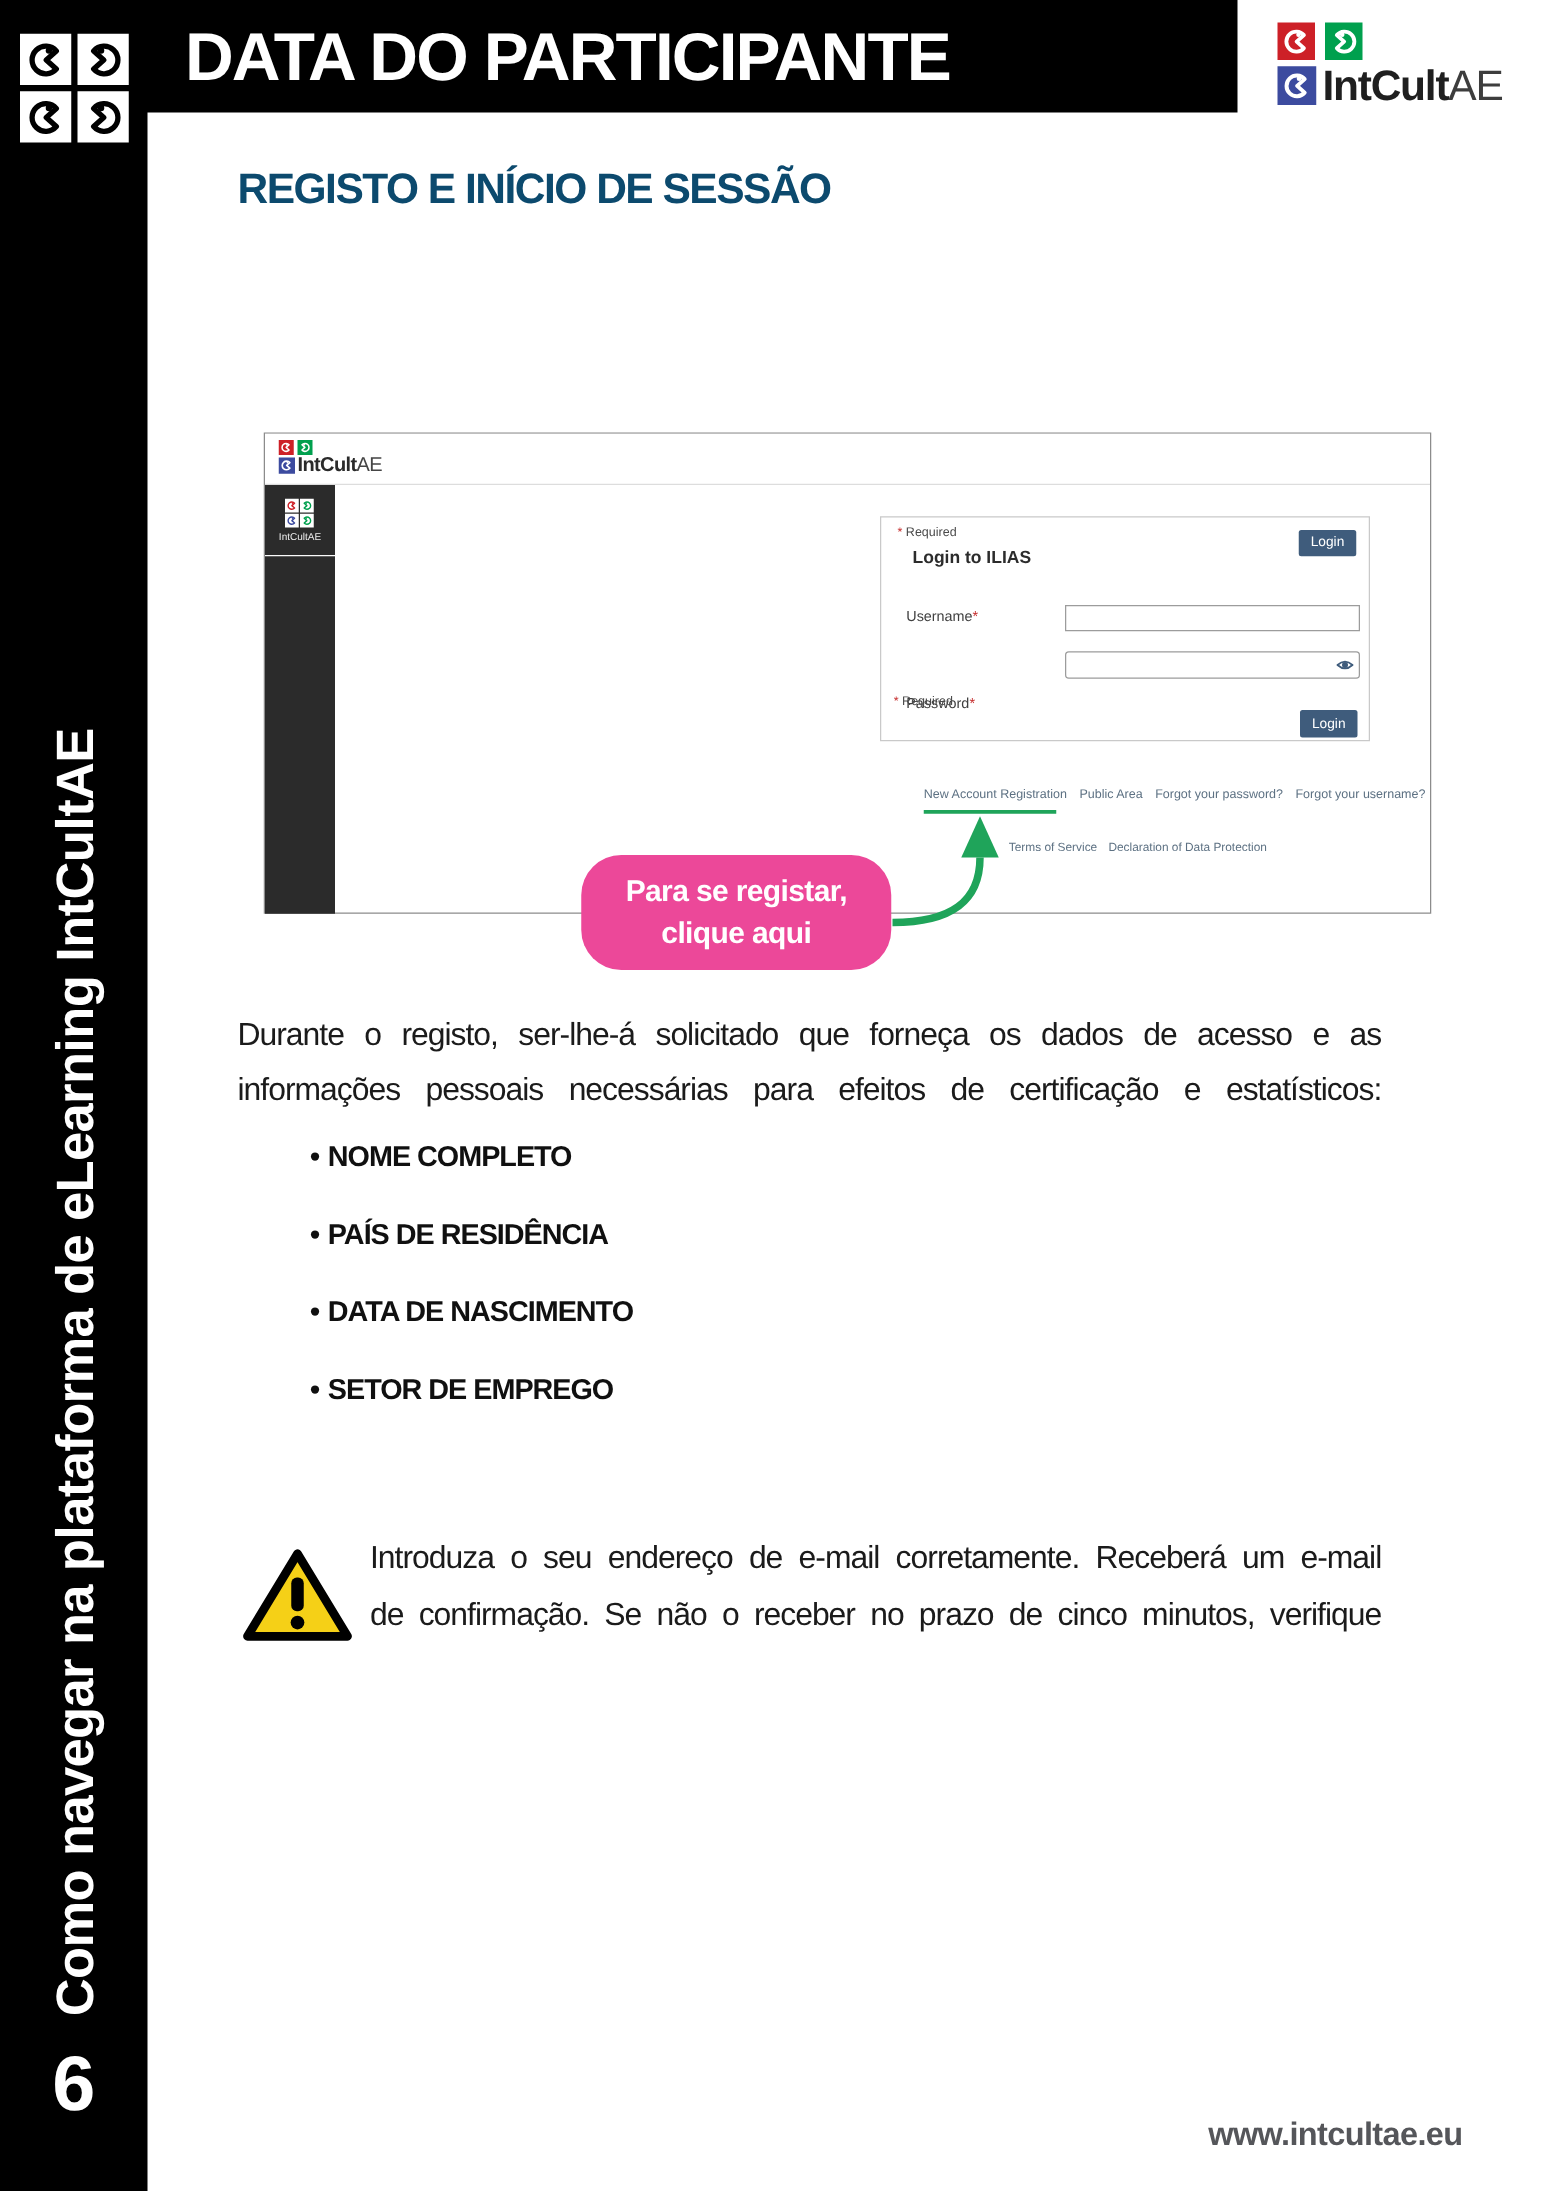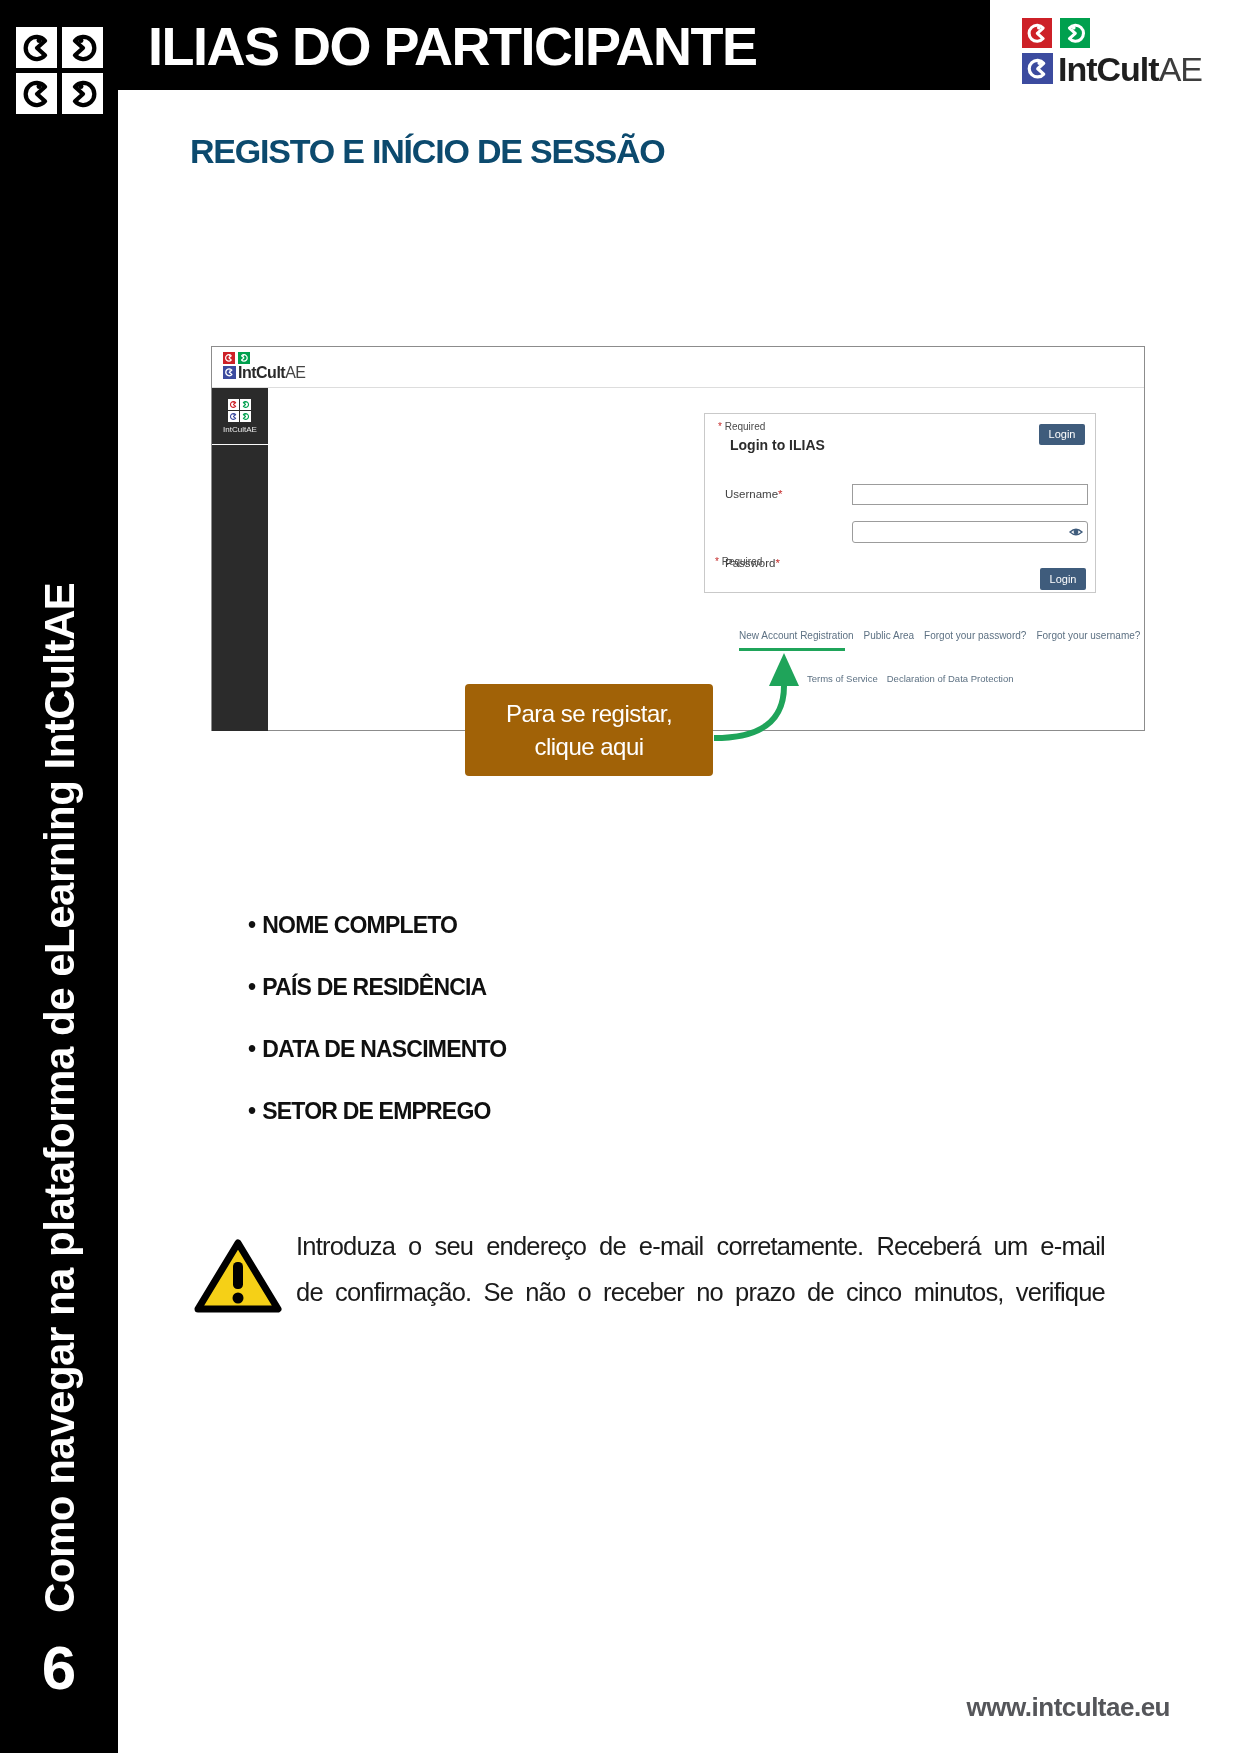--- a/index.html
+++ b/index.html
@@ -97,22 +97,22 @@
   .btn-top { right:10px; top:10px; } .btn-bot { right:9px; top:154px; height:22px; line-height:22px; }
 
   .links { position:absolute; left:527px; top:283px; font-size:10px; color:#5d7183; white-space:nowrap; }
   .links span { margin-right:10px; cursor:pointer; }
   .gunder { position:absolute; left:527px; top:301px; width:106px; height:3px; background:#1fa45a; }
   .terms { position:absolute; left:595px; top:326px; font-size:9.5px; color:#5d7183; white-space:nowrap; }
   .terms span { margin-right:9px; cursor:pointer; }
 
   
   .callout { position:absolute; left:465px; top:684px; width:248px; height:92px;
-    background:#a16207; border-radius:4px; z-index:5; color:#fff; text-align:center;
-    font-size:24px; font-weight:400; letter-spacing:-0.5px; line-height:33px; padding-top:13px; }
+    background:#ec4899; border-radius:32px; z-index:5; color:#fff; text-align:center;
+    font-size:24px; font-weight:700; letter-spacing:-0.5px; line-height:33px; padding-top:13px; }
   .arrow { position:absolute; left:696px; top:640px; width:120px; height:110px; z-index:4; }
 </style>
 </head>
 <body>
 
 <svg width="0" height="0" style="position:absolute">
   <defs>
     <g id="pac">
       <path d="M29.5 11.5 A13 13 0 1 0 29.5 28.5 L20 20 Z" fill="none" stroke="currentColor" stroke-width="5" stroke-linejoin="round"></path>
       <circle cx="22.5" cy="11" r="3" fill="currentColor"></circle>
@@ -141,21 +141,21 @@
           <use href="#pac"></use>
         </svg>
       </span>
     <span class="tile">
         <svg viewBox="0 0 40 40">
           <use href="#pac" transform="translate(40 0) scale(-1 1)"></use>
         </svg>
       </span>
   </div>
 
-  <div class="page-title">ILIAS DO PARTICIPANTE</div>
+  <div class="page-title">DATA DO PARTICIPANTE</div>
 
   <div class="brandlogo">
     <span class="sq sq-red">
         <svg viewBox="0 0 40 40">
           <use href="#pac"></use>
         </svg>
       </span>
     <span class="sq sq-green">
         <svg viewBox="0 0 40 40">
           <use href="#pac" transform="translate(40 0) scale(-1 1)"></use>
@@ -252,20 +252,24 @@
 
   <div class="callout">
     <div>Para se registar,</div>
     <div>clique aqui</div>
   </div>
   <svg class="arrow" viewBox="0 0 120 110">
     <path d="M18 98 C64 98 88 82 88 46" fill="none" stroke="#1fa45a" stroke-width="6"></path>
     <polygon points="88,13 73,46 103,46" fill="#1fa45a"></polygon>
   </svg>
 
+  <div class="para para2">
+    <div class="jline">Durante o registo, ser-lhe-á solicitado que forneça os dados de acesso e as</div>
+    <div class="jline">informações pessoais necessárias para efeitos de certificação e estatísticos:</div>
+  </div>
 
   <ul class="bullets">
     <li><span class="dot">•</span><span>NOME COMPLETO</span></li>
     <li><span class="dot">•</span><span>PAÍS DE RESIDÊNCIA</span></li>
     <li><span class="dot">•</span><span>DATA DE NASCIMENTO</span></li>
     <li><span class="dot">•</span><span>SETOR DE EMPREGO</span></li>
   </ul>
 
   <svg class="warn-icon" viewBox="0 0 92 80">
     <path d="M46 7 L86 73 L6 73 Z" fill="#f5d017" stroke="#000" stroke-width="7" stroke-linejoin="round"></path>

